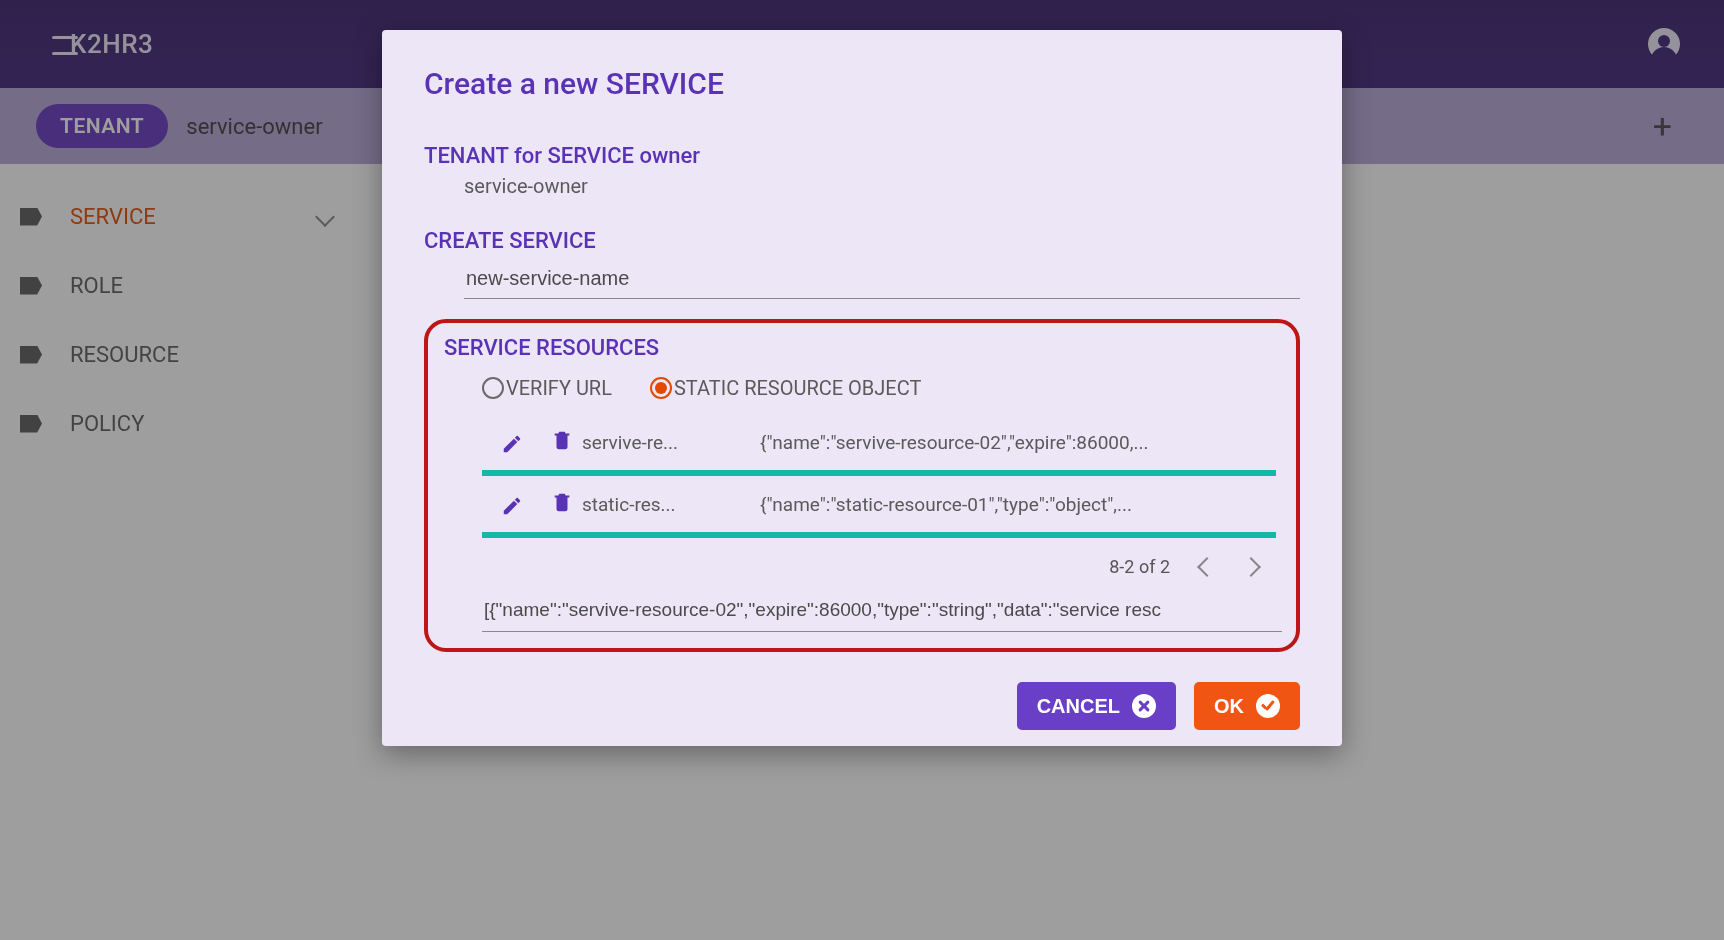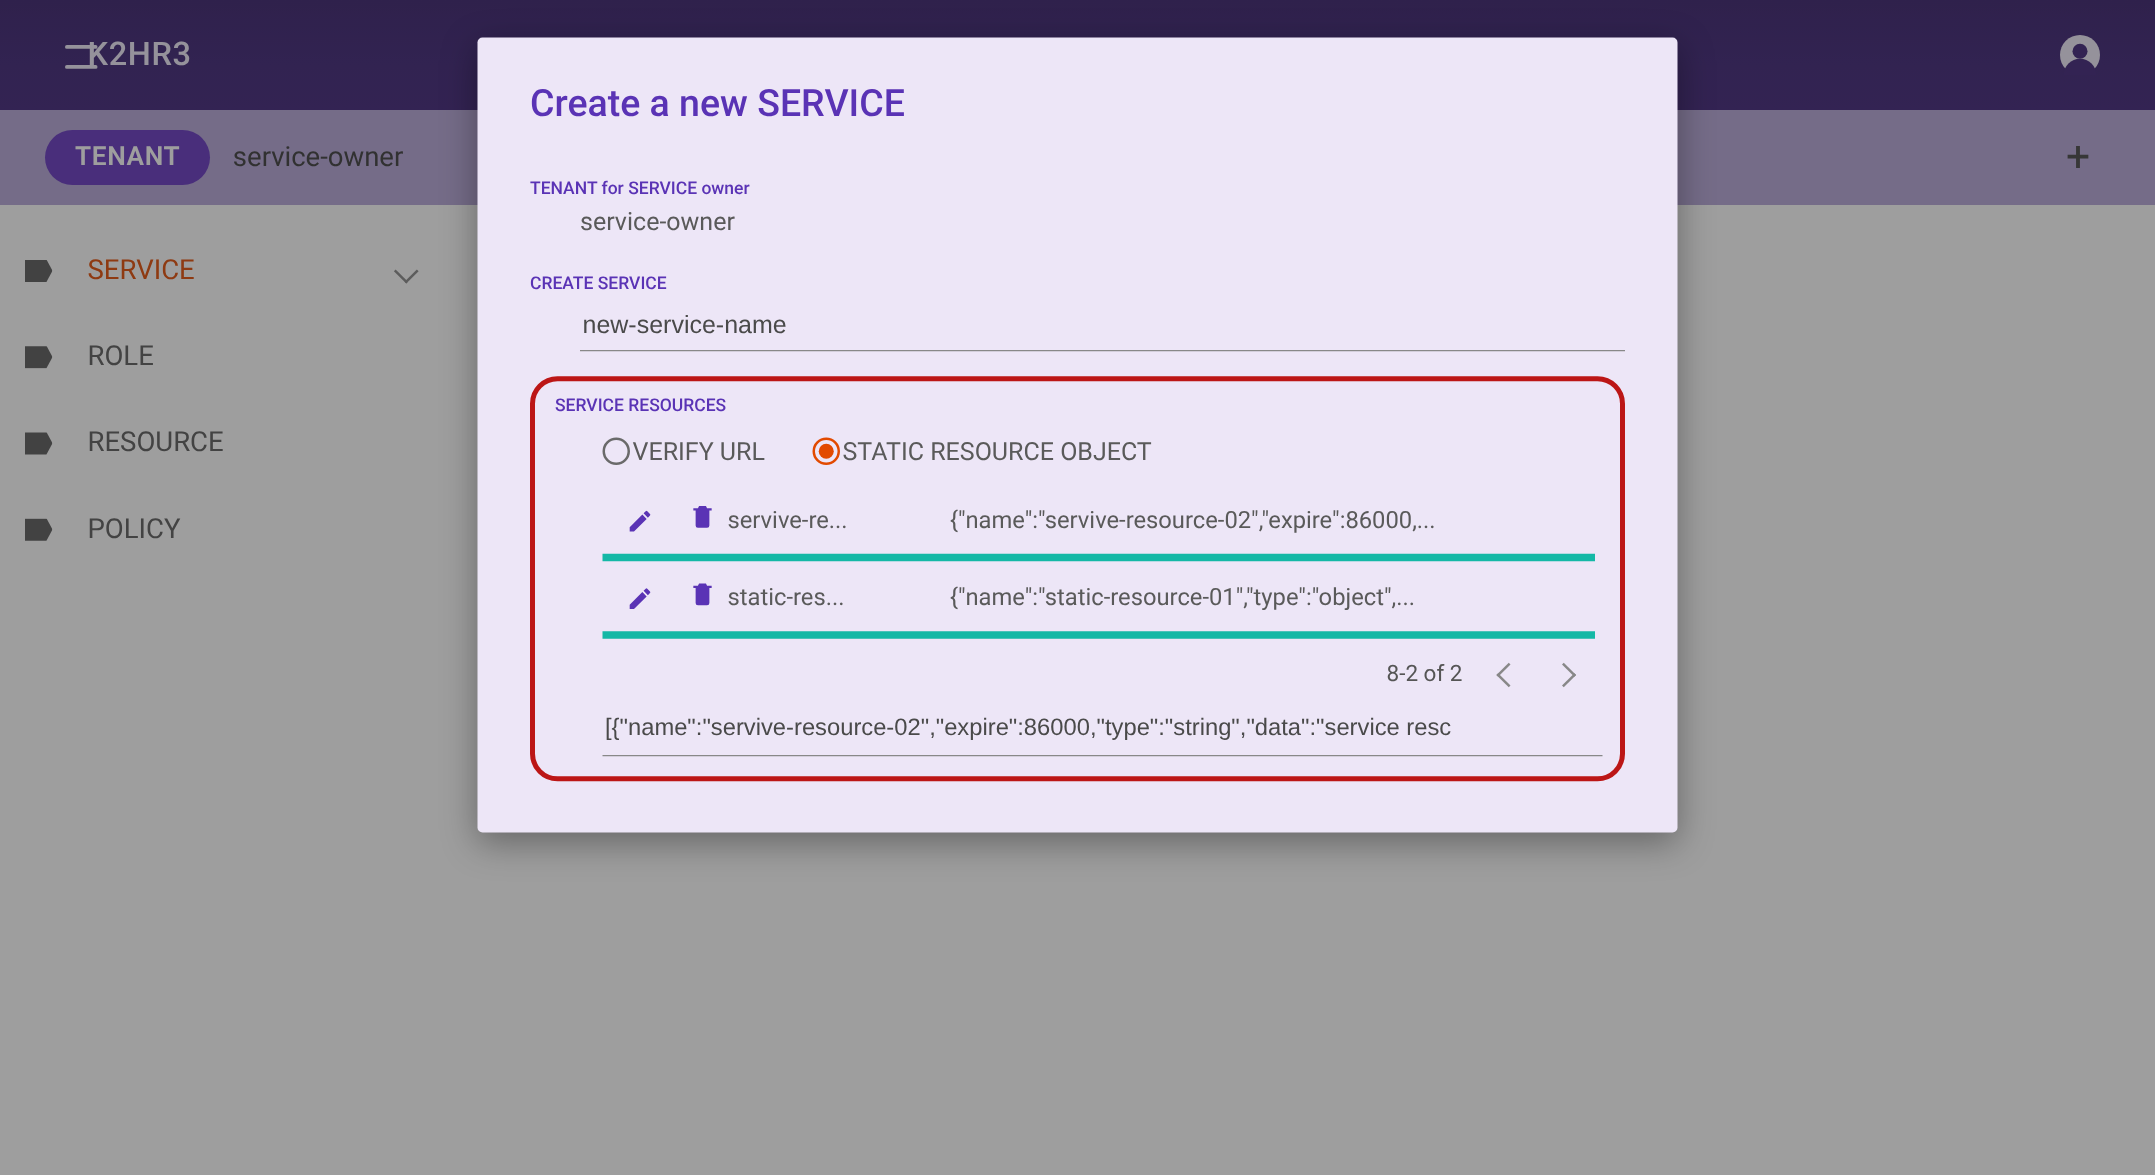--- a/index.html
+++ b/index.html
@@ -40,25 +40,25 @@
   .side-item.active { color:#e24a00; }
   .label-icon { width:22px; height:18px; background:#585858; position:relative; clip-path: polygon(0 0, 78% 0, 100% 50%, 78% 100%, 0 100%); }
   .side-item .chev { margin-left:auto; width:14px; height:14px; border-right:2px solid #888; border-bottom:2px solid #888; transform: rotate(45deg); margin-right:18px; }
 
   
   .overlay { position:absolute; inset:0; background: rgba(40,40,40,.45); display:flex; justify-content:center; align-items:flex-start; }
   .dialog {
     margin-top: 30px;
     width: 960px; background:#ede6f7; border-radius:4px;
     box-shadow: 0 8px 28px rgba(0,0,0,.35);
-    padding: 36px 42px 41px 42px;
+    padding: 36px 42px 16px 42px;
     position:relative;
   }
   .dlg-title { font-size: 30px; font-weight:500; color:#5a33b5; margin-bottom: 42px; }
-  .sec-hd { font-size: 14px; color:#5a33b5; font-weight:500; margin-bottom: 6px; }
+  .sec-hd { font-size: 22px; color:#5a33b5; font-weight:500; margin-bottom: 6px; }
   .sec-val { font-size: 20px; color:#5a5a5a; padding-left: 40px; margin-bottom: 30px; }
   .inputline {
     display:block; width: calc(100% - 40px); margin-left:40px; border:none; border-bottom:1px solid #888;
     background:transparent; font-size:20px; padding: 8px 2px; color:#4a4a4a; outline:none; margin-bottom: 20px;
   }
 
   
   .hl-box { border:4px solid #bc1616; border-radius:22px; padding: 12px 14px 16px 14px; margin-top:10px; }
 
   .radio-row { display:flex; align-items:center; gap: 38px; padding: 10px 0 14px 40px; }
@@ -210,17 +210,27 @@
           <div class="pager">
             <span>8-2 of 2</span>
             <span class="chev-btn chev-left"></span>
             <span class="chev-btn chev-right"></span>
           </div>
         </div>
 
         <input class="jsonline" value="[{&quot;name&quot;:&quot;servive-resource-02&quot;,&quot;expire&quot;:86000,&quot;type&quot;:&quot;string&quot;,&quot;data&quot;:&quot;service resc" style="">
       </div>
 
+      <div class="dlg-actions">
+        <button class="btn btn-cancel">
+          <span>CANCEL</span>
+          <span class="circ"></span>
+        </button>
+        <button class="btn btn-ok">
+          <span>OK</span>
+          <span class="circ"></span>
+        </button>
+      </div>
 
     </div>
   </div>
 
 </div>
 
 </body></html>

